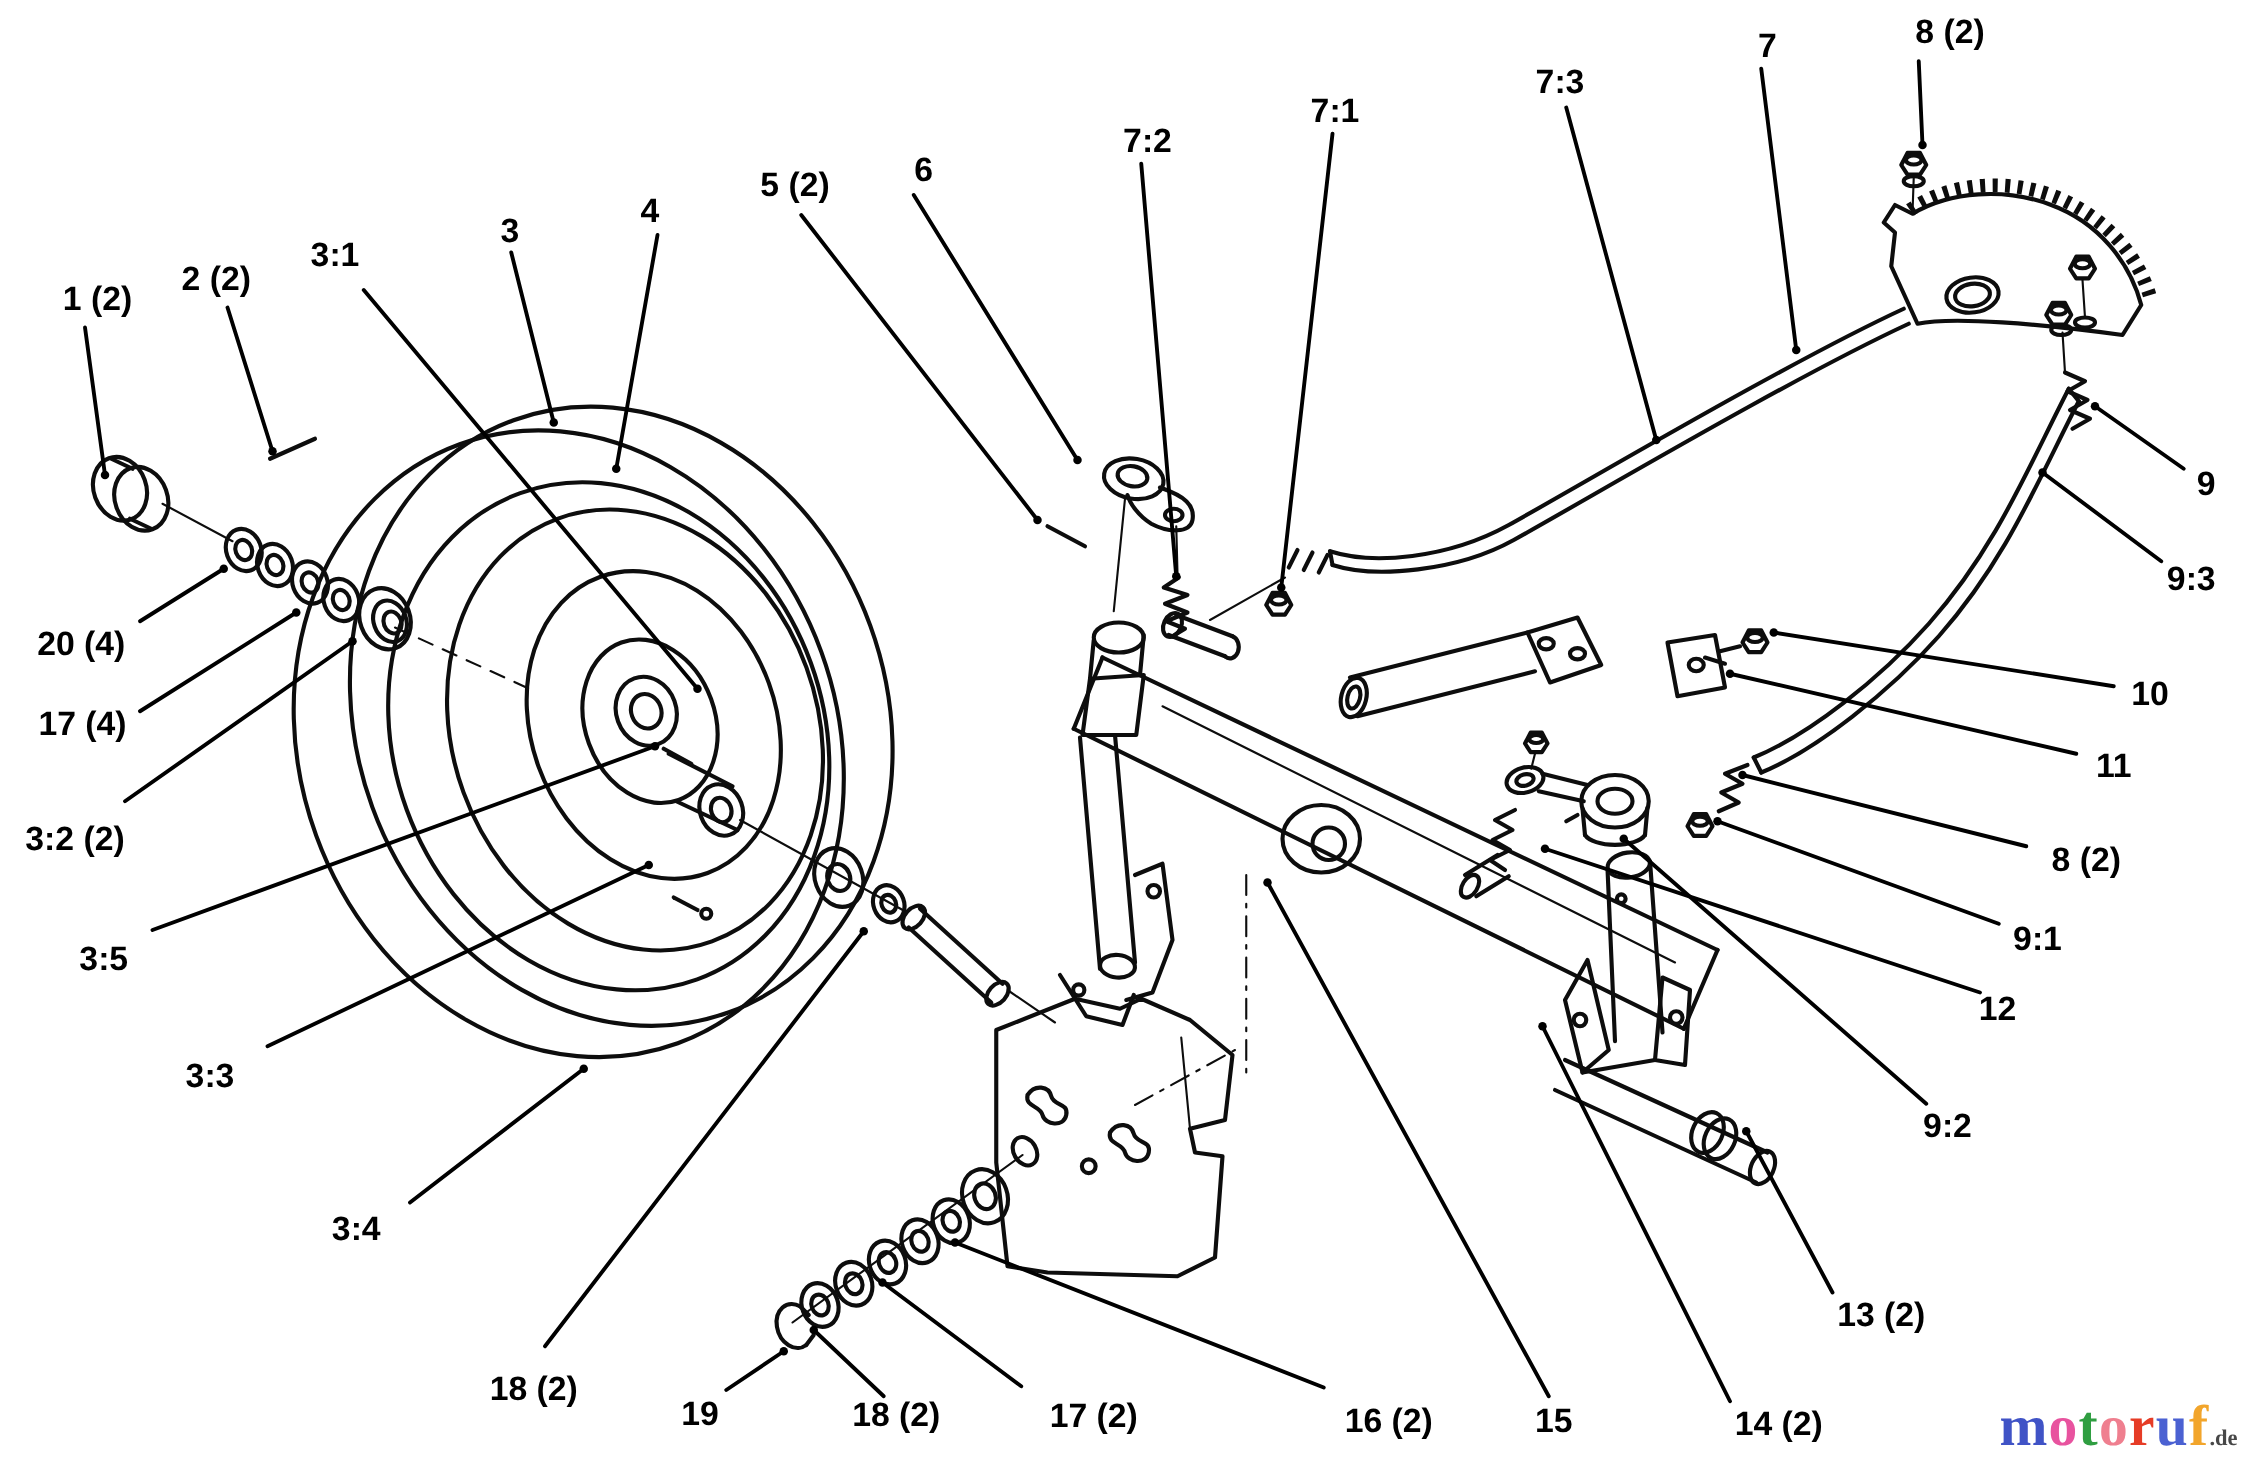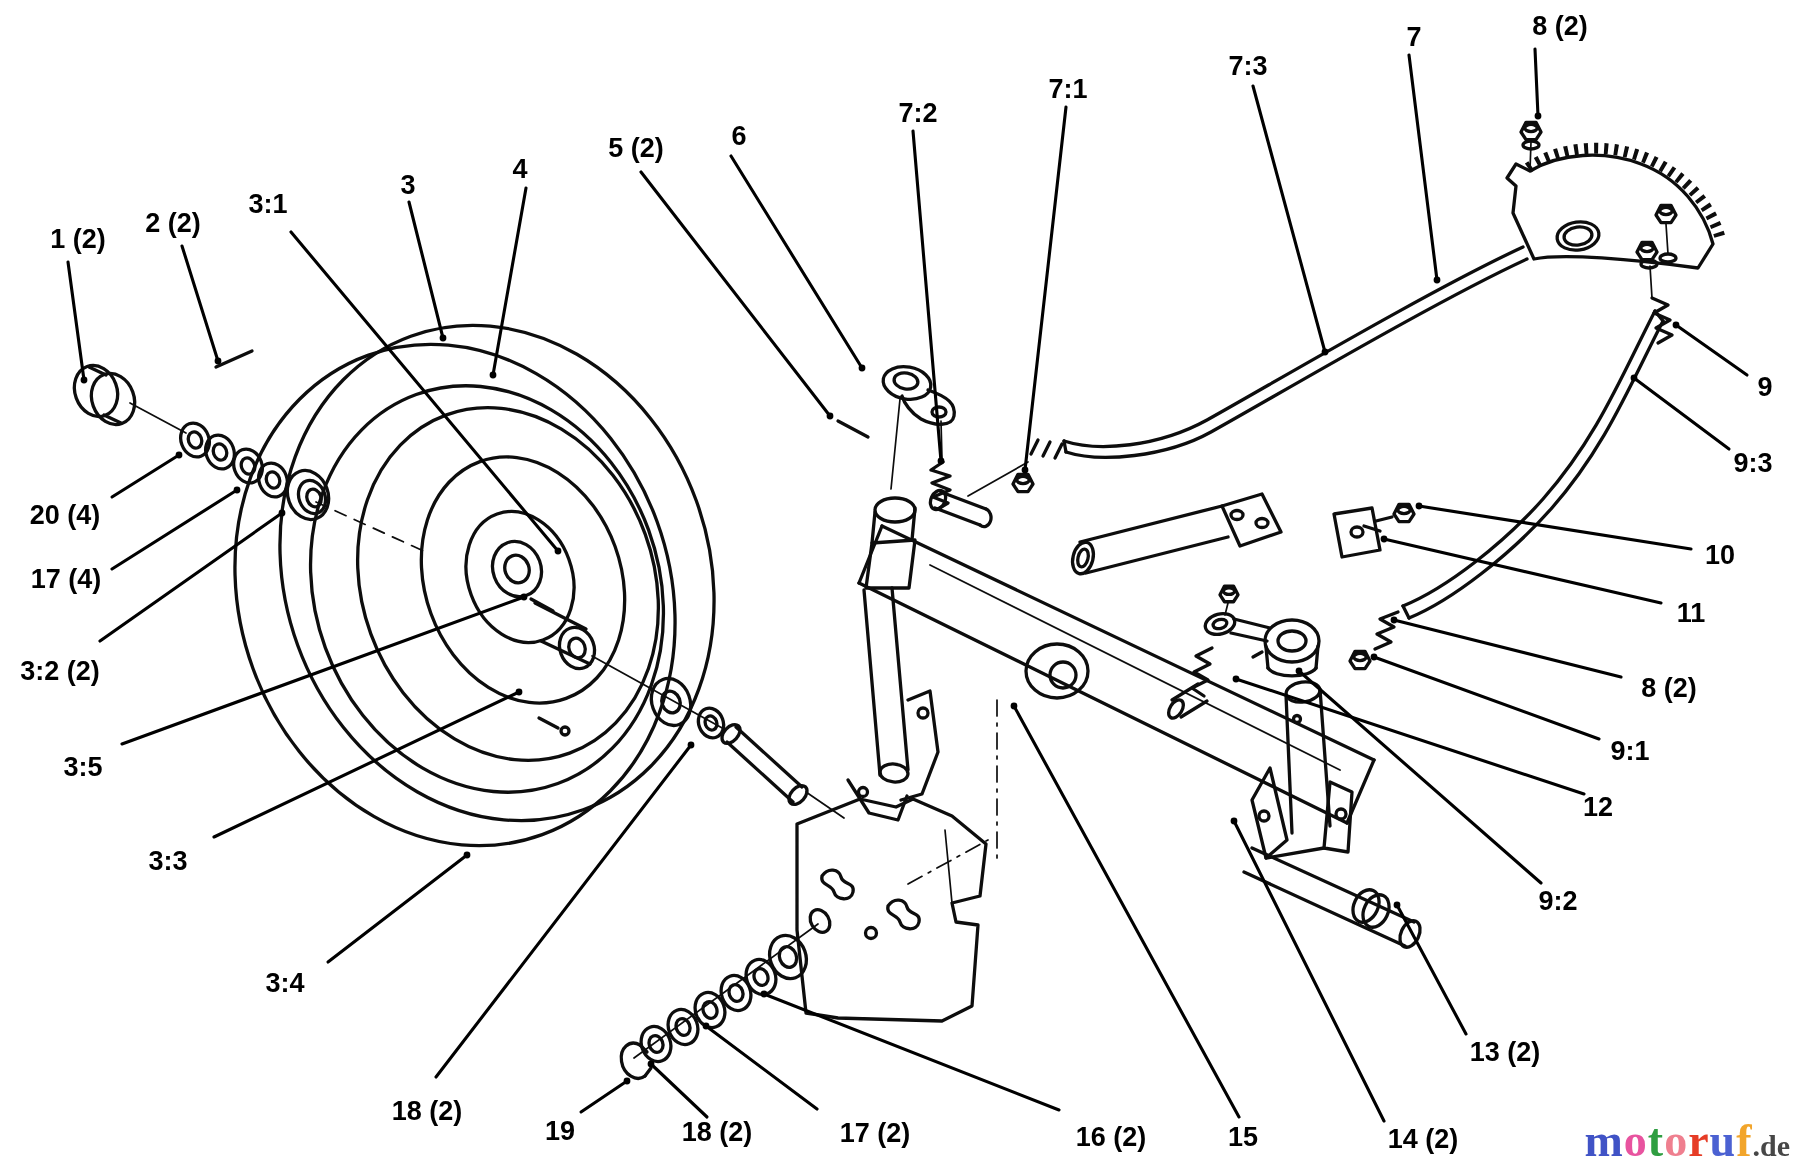--- a/index.html
+++ b/index.html
@@ -12,21 +12,21 @@
   .dashA  { stroke-dasharray:12 9; }
   .dashDot{ stroke-dasharray:16 7 3 7; }
   .teeth  { fill:none; stroke:#0d0d0d; stroke-width:11; stroke-dasharray:4 6; }
   .leader { fill:none; stroke:#000; stroke-width:3.1; stroke-linecap:round; }
   .ldot   { fill:#000; }
   text.plabel { font-family:"Liberation Sans", sans-serif; font-weight:bold; font-size:27px; fill:#000; }
   svg ellipse, svg path, svg line, svg polyline, svg polygon, svg circle { vector-effect:non-scaling-stroke; }
   
   .logo { position:absolute; right:10px; bottom:4px; font-family:"Liberation Serif", serif;
           font-weight:bold; font-size:46px; line-height:1; letter-spacing:1px; user-select:none; }
-  .logo .suffix { font-size:30px; font-weight:bold; letter-spacing:0; }
+  .logo .suffix { font-size:18px; font-weight:bold; letter-spacing:0; }
 </style>
 </head>
 <body>
 
 <div class="stage">
 <svg class="art" width="1800" height="1168" viewBox="0 0 1800 1168">
   <defs>
     <g id="ring">
       <ellipse class="ln" rx="17" ry="21"></ellipse>
       <ellipse class="ln" rx="8" ry="10"></ellipse>

